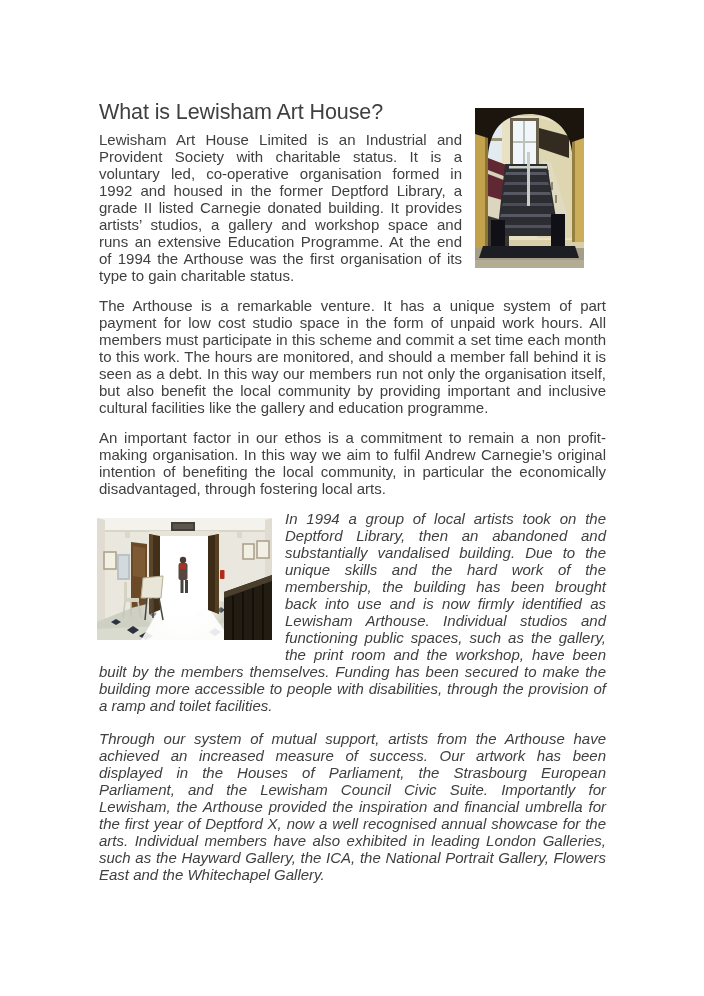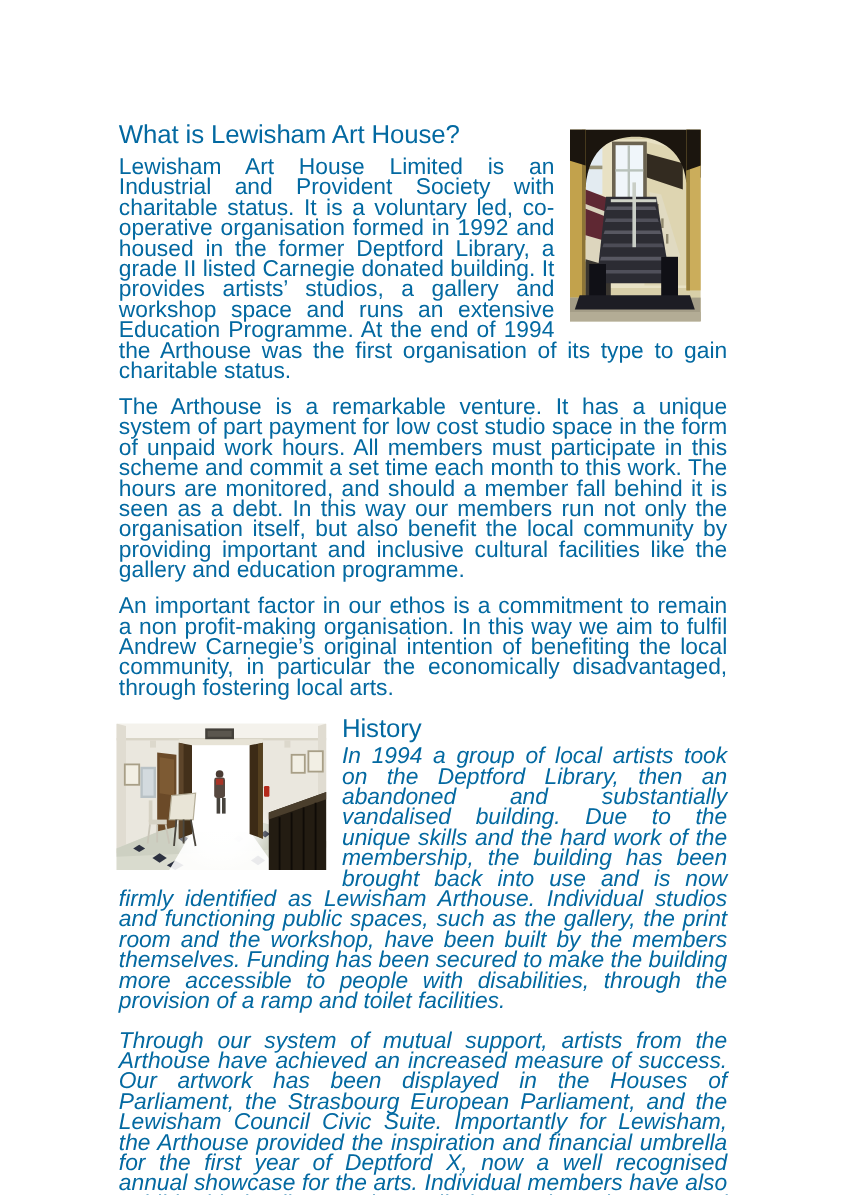--- a/index.html
+++ b/index.html
@@ -2,40 +2,40 @@
 <html><head>
 <meta charset="utf-8">
 <style>
   html, body { margin: 0; padding: 0; background: #ffffff; }
   .page {
     position: relative;
     width: 704px;
     height: 996px;
     background: #ffffff;
     font-family: "Liberation Sans", sans-serif;
-    color: #0369a1;
+    color: #404040;
     overflow: hidden;
   }
   .content {
     position: absolute;
     left: 99px;
     top: 100px;
     width: 507px;
   }
   h1, h2 {
     font-size: 21.5px;
     font-weight: 400;
     line-height: 25px;
     margin: 0;
     letter-spacing: -0.1px;
   }
   h1 { margin-bottom: 6px; }
   h2 { margin-bottom: 2px; }
   p {
-    font-size: 19px;
+    font-size: 15px;
     line-height: 17px;
     text-align: justify;
     margin: 0 0 13px 0;
   }
   .sec2 p { margin-bottom: 16px; font-style: italic; }
   figure { margin: 0; padding: 0; }
   figure.stairs {
     float: right;
     width: 109px;
     height: 160px;
@@ -183,19 +183,18 @@
             <polygon points="127,74 175,57 175,122 127,122" fill="#231c12"></polygon>
             <polygon points="127,74 175,57 175,63 127,80" fill="#4a3e2c"></polygon>
             <line x1="136" y1="78" x2="136" y2="122" stroke="#0f0b07" stroke-width="1.5"></line>
             <line x1="146" y1="74" x2="146" y2="122" stroke="#0f0b07" stroke-width="1.5"></line>
             <line x1="156" y1="70" x2="156" y2="122" stroke="#0f0b07" stroke-width="1.5"></line>
             <line x1="166" y1="66" x2="166" y2="122" stroke="#0f0b07" stroke-width="1.5"></line>
           </g>
         </svg>
       </figure>
 
-      <h2>History</h2>
       <p>In 1994 a group of local artists took on the Deptford Library, then an abandoned and substantially vandalised building.  Due to the unique skills and the hard work of the membership, the building has been brought back into use and is now firmly identified as Lewisham Arthouse.  Individual studios and functioning public spaces, such as the gallery, the print room and the workshop, have been built by the members themselves.  Funding has been secured to make the building more accessible to people with disabilities, through the provision of a ramp and toilet facilities.</p>
       <p>Through our system of mutual support, artists from the Arthouse have achieved an increased measure of success.  Our artwork has been displayed in the Houses of Parliament, the Strasbourg European Parliament, and the Lewisham Council Civic Suite.  Importantly for Lewisham, the Arthouse provided the inspiration and financial umbrella for the first year of Deptford X, now a well recognised annual showcase for the arts.  Individual members have also exhibited in leading London Galleries, such as the Hayward Gallery, the ICA, the National Portrait Gallery, Flowers East and the Whitechapel Gallery.</p>
     </section>
 
   </div>
 </div>
 
 </body></html>

